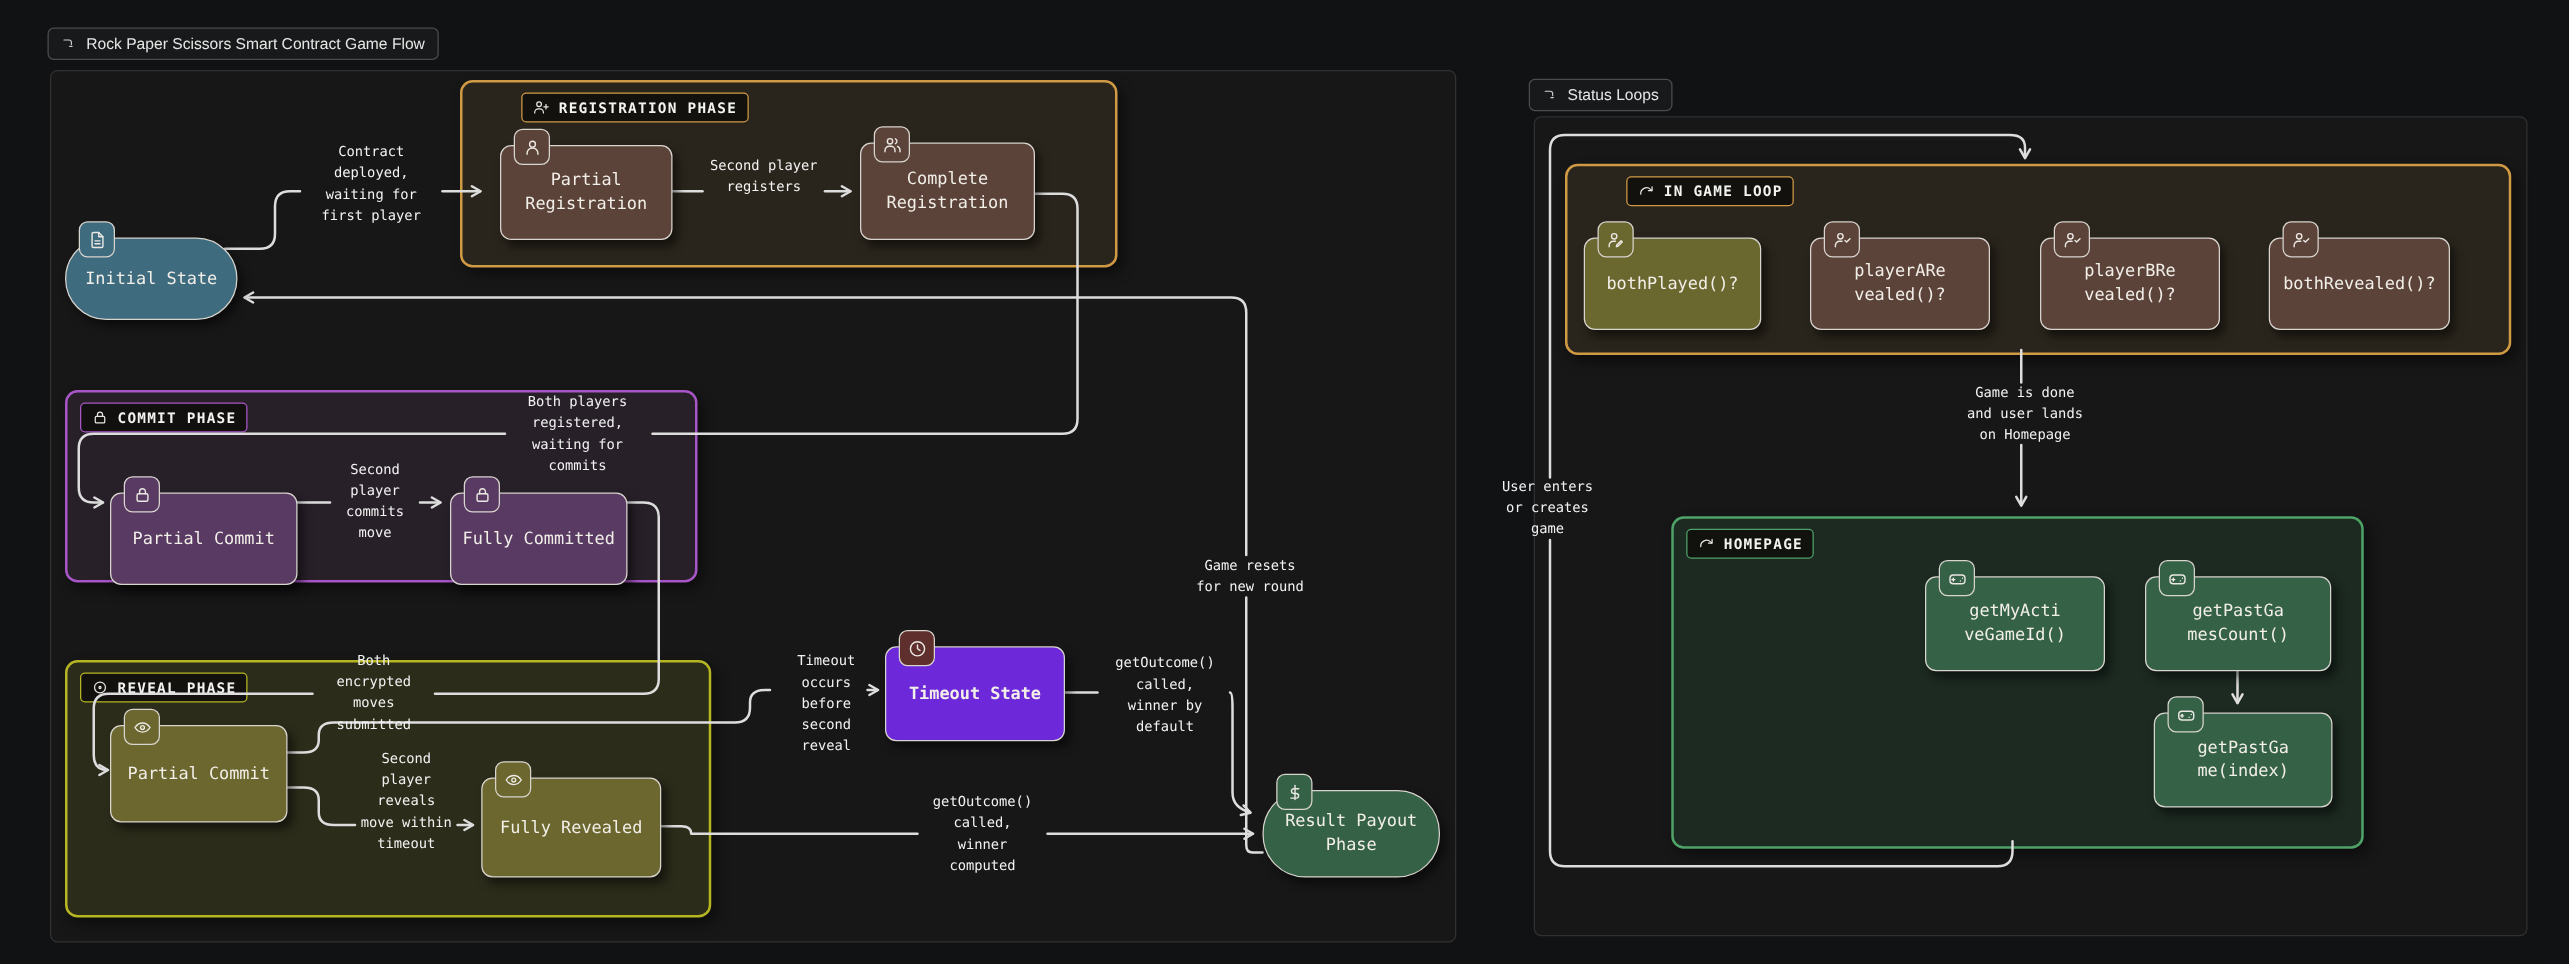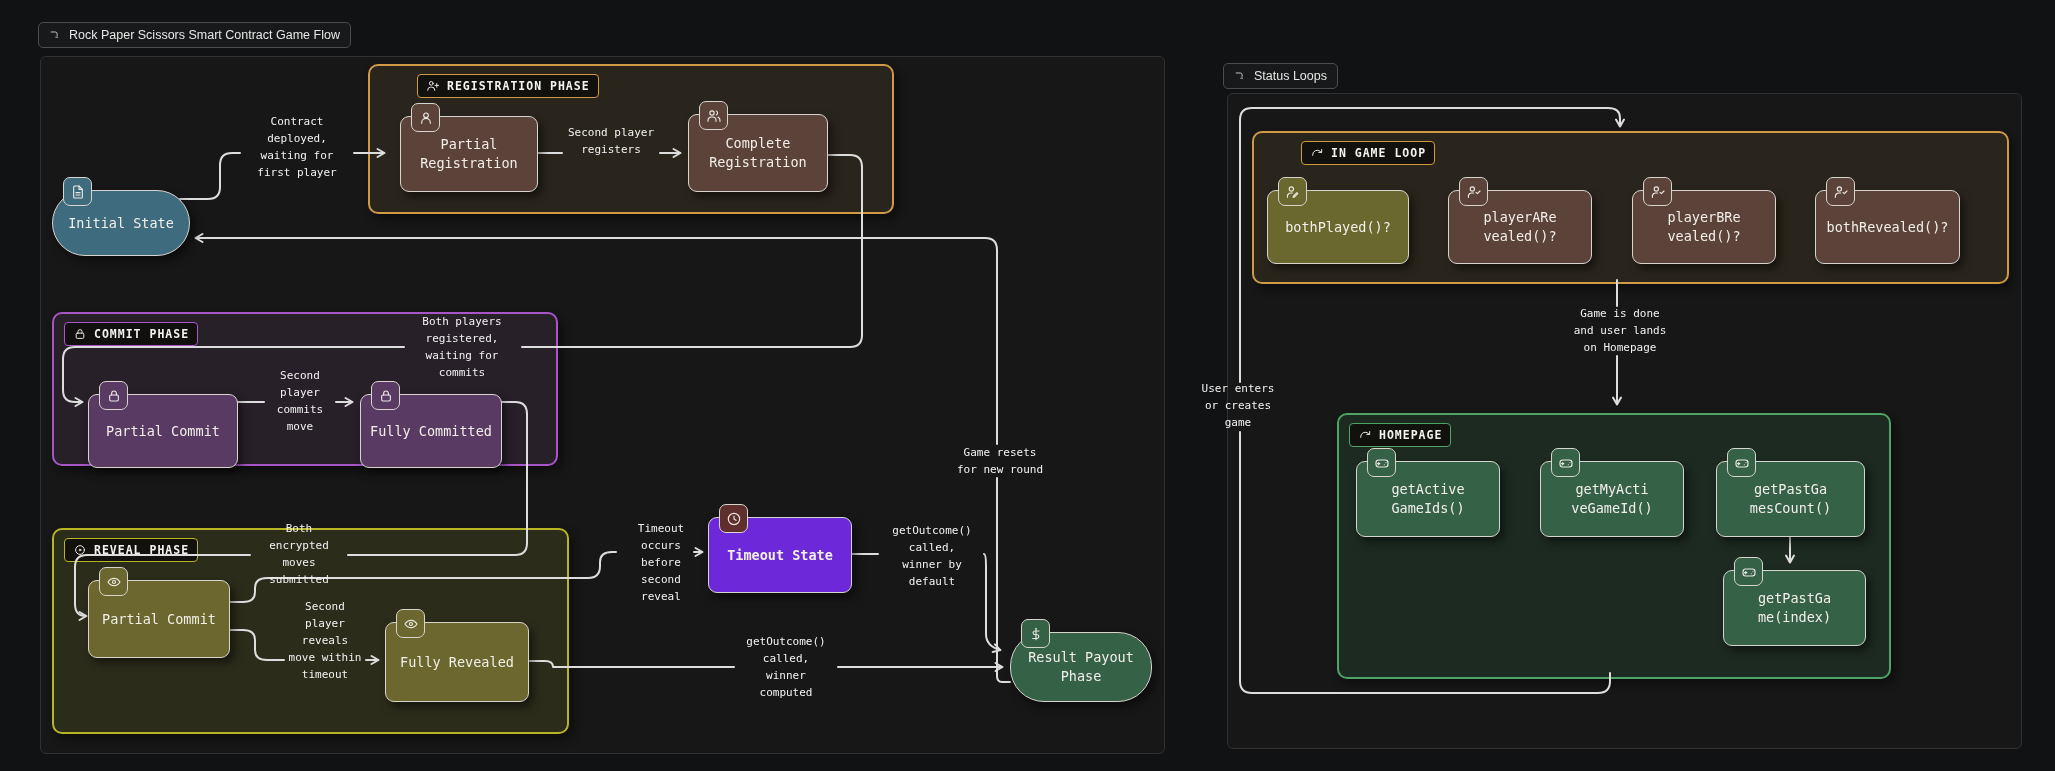--- a/index.html
+++ b/index.html
@@ -310,33 +310,20 @@
     <span class="tab">
         <svg viewBox="0 0 24 24" xmlns="http://www.w3.org/2000/svg">
           <circle cx="9.5" cy="7.5" r="3.2"></circle>
           <path d="M3.5 20v-1.5a5 5 0 0 1 5-5h3"></path>
           <path d="M15 12.5l2 2 4-4"></path>
         </svg>
       </span>
     <span class="nlabel">bothRevealed()?</span>
   </div>
 
-  <div class="node n-green" style="left:1356px;top:461px;width:142px;height:74px">
-    <span class="tab">
-        <svg viewBox="0 0 24 24" xmlns="http://www.w3.org/2000/svg">
-          <rect x="3" y="7.5" width="18" height="10.5" rx="4"></rect>
-          <path d="M7 11.2v3.6"></path>
-          <path d="M5.2 13h3.6"></path>
-          <path d="M15.5 14.6h.01"></path>
-          <path d="M18 11.4h.01"></path>
-        </svg>
-      </span>
-    <span class="nlabel">getActive
-GameIds()</span>
-  </div>
 
   <div class="node n-green" style="left:1540px;top:461px;width:142px;height:74px">
     <span class="tab">
         <svg viewBox="0 0 24 24" xmlns="http://www.w3.org/2000/svg">
           <rect x="3" y="7.5" width="18" height="10.5" rx="4"></rect>
           <path d="M7 11.2v3.6"></path>
           <path d="M5.2 13h3.6"></path>
           <path d="M15.5 14.6h.01"></path>
           <path d="M18 11.4h.01"></path>
         </svg>

